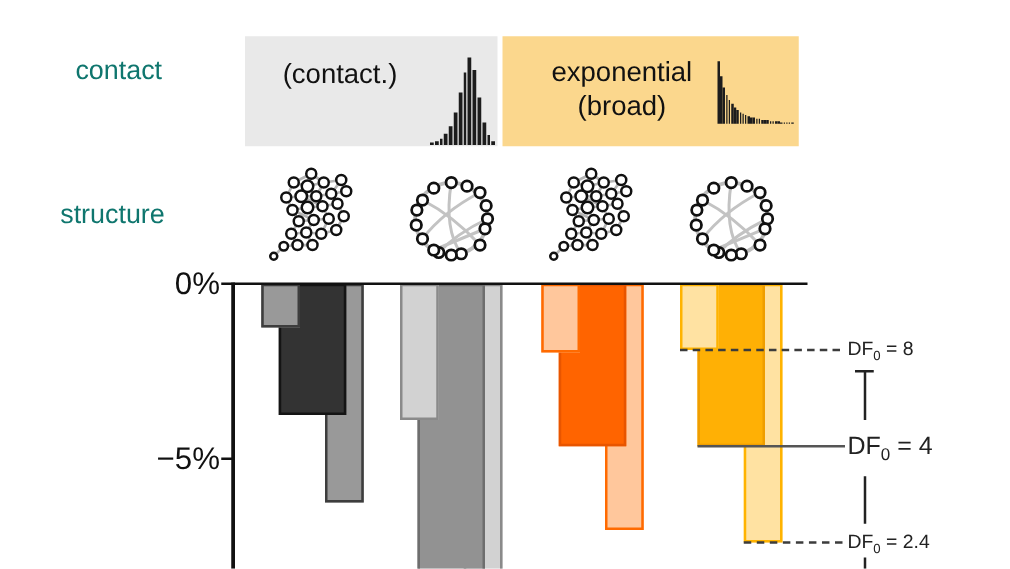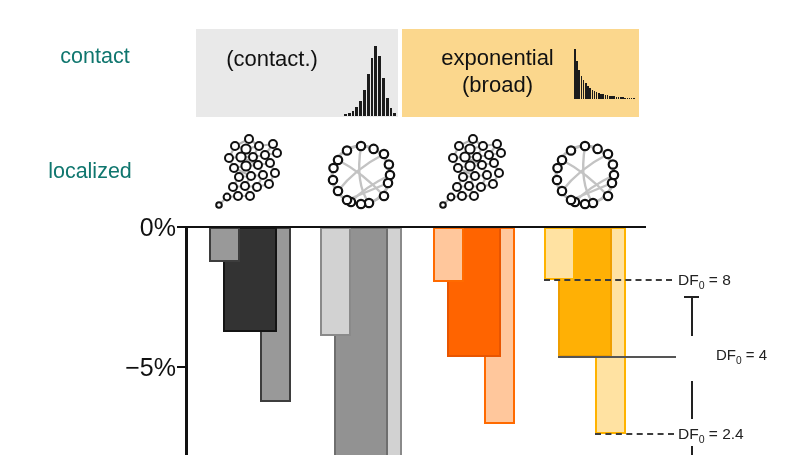--- a/index.html
+++ b/index.html
@@ -16,21 +16,21 @@
   .hist.exp{gap:0.6px;}
   .hist.exp .hbar{width:1.6px;}
   .axis-label{position:absolute;font-size:25px;color:#111;text-align:right;width:70px;}
   .axis-line{position:absolute;background:#111;}
   .tick{position:absolute;background:#111;height:2.5px;width:9px;}
   .bar{position:absolute;box-sizing:border-box;border:2px solid;}
   .refline{position:absolute;height:0;z-index:5;}
   .refline.dashed{border-top:2.5px dashed #3c3c3c;}
   .refline.solid{border-top:2.5px solid #555;}
   .dflabel{position:absolute;font-size:15.5px;color:#222;white-space:nowrap;z-index:6;}
-  .dflabel.big{font-size:15px;margin-left:38px;}
+  .dflabel.big{font-size:20px;}
   .dflabel sub{font-size:0.68em;}
   .connector{position:absolute;width:2.2px;background:#222;}
   .connector-cap{position:absolute;height:2.2px;background:#222;}
   .neticon{position:absolute;}
 </style>
 </head>
 <body>
 
 <div id="fig">
 
@@ -90,21 +90,21 @@
         <div class="hbar" style="height: 2px;"></div>
         <div class="hbar" style="height: 2px;"></div>
         <div class="hbar" style="height: 1px;"></div>
         <div class="hbar" style="height: 1px;"></div>
         <div class="hbar" style="height: 1px;"></div>
         <div class="hbar" style="height: 1px;"></div>
         <div class="hbar" style="height: 1px;"></div>
       </div>
   </div>
 
-  <div class="rowlabel abs" style="left:20px;top:158px;width:140px;">localized</div>
+  <div class="rowlabel abs" style="left:20px;top:158px;width:140px;">structure</div>
 
   <svg width="0" height="0" style="position:absolute" aria-hidden="true">
     <defs>
       <symbol id="net-clustered" viewBox="0 0 76 84">
         <g stroke="#b5b5b5" stroke-width="2.2" fill="none">
           <path d="M37 9 L23 16 M37 9 L47 16 M47 16 L61 14 M23 16 L17 28 M23 16 L34 19 M34 19 L47 16 M34 19 L29 27 M47 16 L41 27 M61 14 L53 25 M53 25 L65 23 M17 28 L29 27 M29 27 L41 27 M41 27 L53 25 M17 28 L22 38 M29 27 L34 36 M41 27 L46 35 M53 25 L58 33 M22 38 L34 36 M34 36 L46 35 M46 35 L58 33 M22 38 L27 47 M34 36 L39 46 M46 35 L51 45 M58 33 L63 43 M27 47 L39 46 M39 46 L51 45 M27 47 L21 57 M39 46 L33 56 M51 45 L45 57 M63 43 L57 54 M21 57 L33 56 M33 56 L45 57 M45 57 L57 54 M21 57 L26 66 M33 56 L38 66 M26 66 L38 66 M26 66 L15 67 M15 67 L7 75 M29 27 L46 35 M34 19 L41 27 M22 38 L39 46 M41 27 L34 36"></path>
         </g>
         <g fill="#fff" stroke="#111" stroke-width="2.0">
           <circle cx="37" cy="9" r="4"></circle>
             <circle cx="47" cy="16" r="4"></circle>

